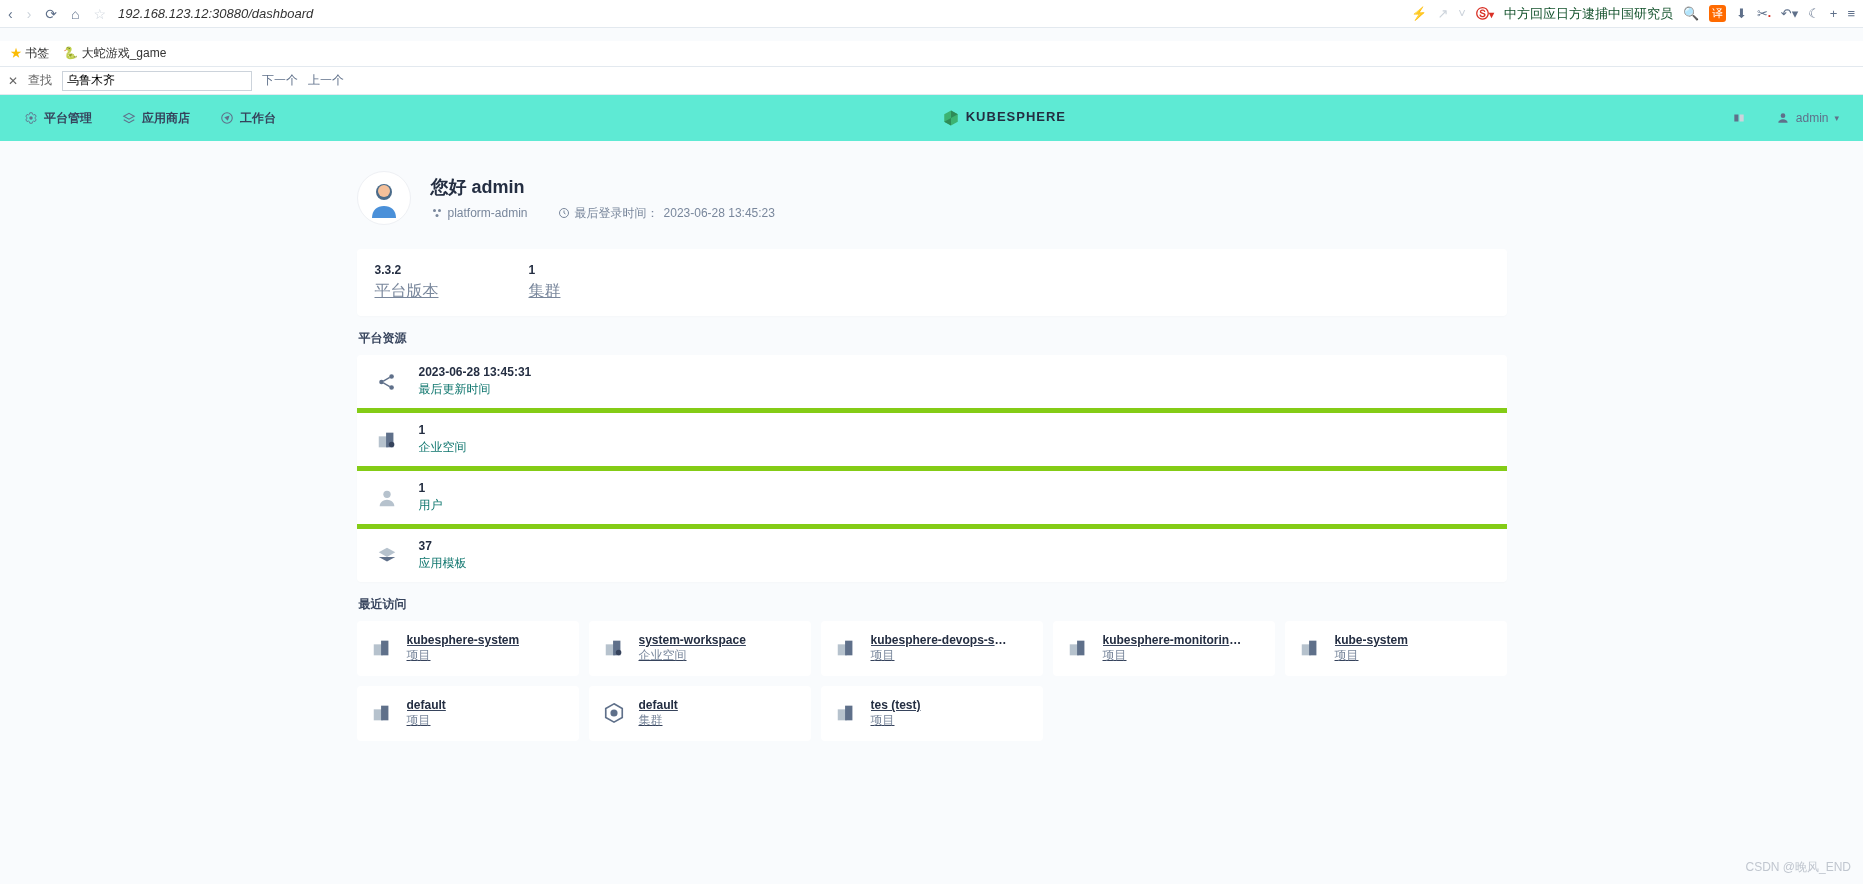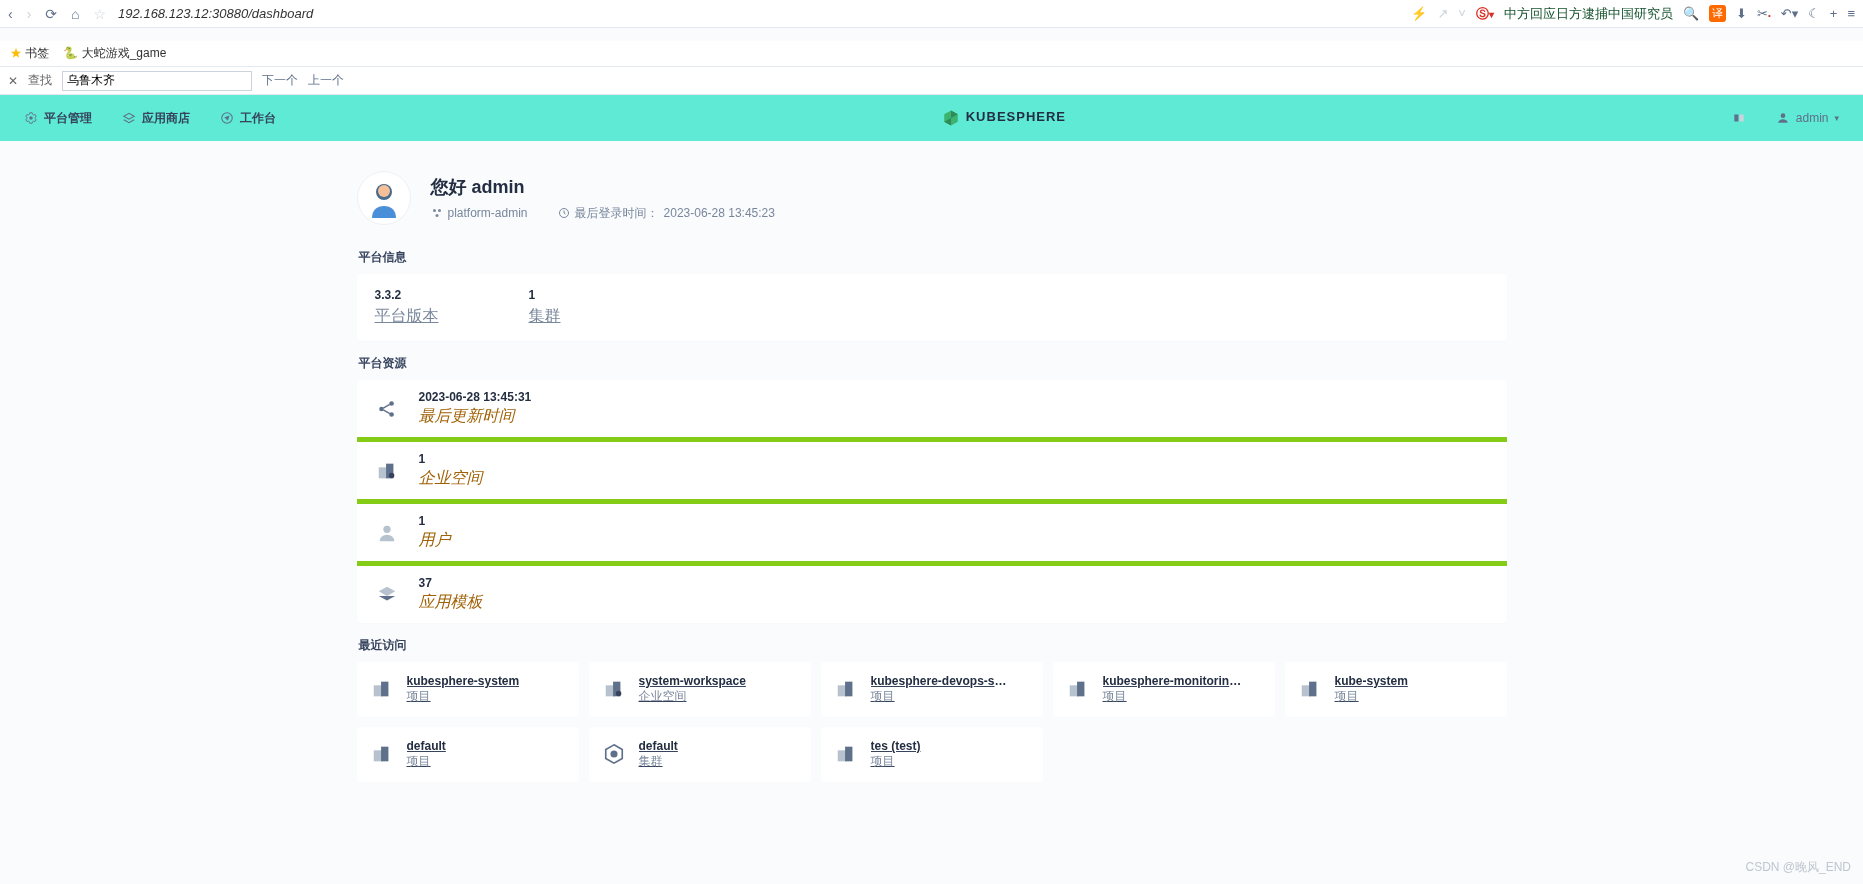--- a/index.html
+++ b/index.html
@@ -43,21 +43,21 @@
 .card { background:#fff; border-radius:4px; box-shadow:0 1px 2px rgba(0,0,0,0.02); }
 .info-card { display:flex; padding:14px 18px; gap:90px; }
 .info-item .val { font-size:12px; font-weight:600; color:#242e42; margin-bottom:4px; }
 .info-item .lbl { font-size:16px; color:#79879c;text-decoration:underline; }
 
 .resource-list { }
 .resource-row { display:flex; align-items:center; gap:18px; padding:10px 16px; border-bottom:5px solid #84cc16; }
 .resource-row:last-child { border-bottom:none; }
 .resource-icon { width:28px; height:28px; display:flex; align-items:center; justify-content:center; color:#5f708a; }
 .resource-text .val { font-size:12px; font-weight:600; color:#242e42; margin-bottom:2px; }
-.resource-text .lbl { font-size:16px; color:#a16207;font-style:italic; }
+.resource-text .lbl { font-size:12px; color:#0f766e; }
 
 .recent-grid { display:grid; grid-template-columns: repeat(5, 1fr); gap:10px;text-decoration:underline; }
 .recent-card { background:#fff; border-radius:4px; padding:12px 14px; display:flex; align-items:center; gap:12px; }
 .recent-icon { width:24px; height:24px; color:#5f708a; flex-shrink:0; }
 .recent-text .title { font-size:12px; font-weight:600; color:#242e42; white-space:nowrap; overflow:hidden; text-overflow:ellipsis; max-width:140px; }
 .recent-text .sub { font-size:12px; color:#79879c; }
 
 .watermark { position:fixed; bottom:8px; right:12px; color:#c0c6cf; font-size:12px; }
 
 svg { display:block; }
@@ -178,21 +178,20 @@
               <circle cx="12" cy="12" r="9"></circle>
               <path d="M12 7v5l3 2"></path>
             </svg>
           <span>最后登录时间：</span>
             <span>2023-06-28 13:45:23</span>
         </div>
       </div>
     </div>
   </div>
 
-  <div class="section-title">平台信息</div>
   <div class="card info-card">
     <div class="info-item">
       <div class="val">3.3.2</div>
       <div class="lbl">平台版本</div>
     </div>
     <div class="info-item">
       <div class="val">1</div>
       <div class="lbl">集群</div>
     </div>
   </div>

